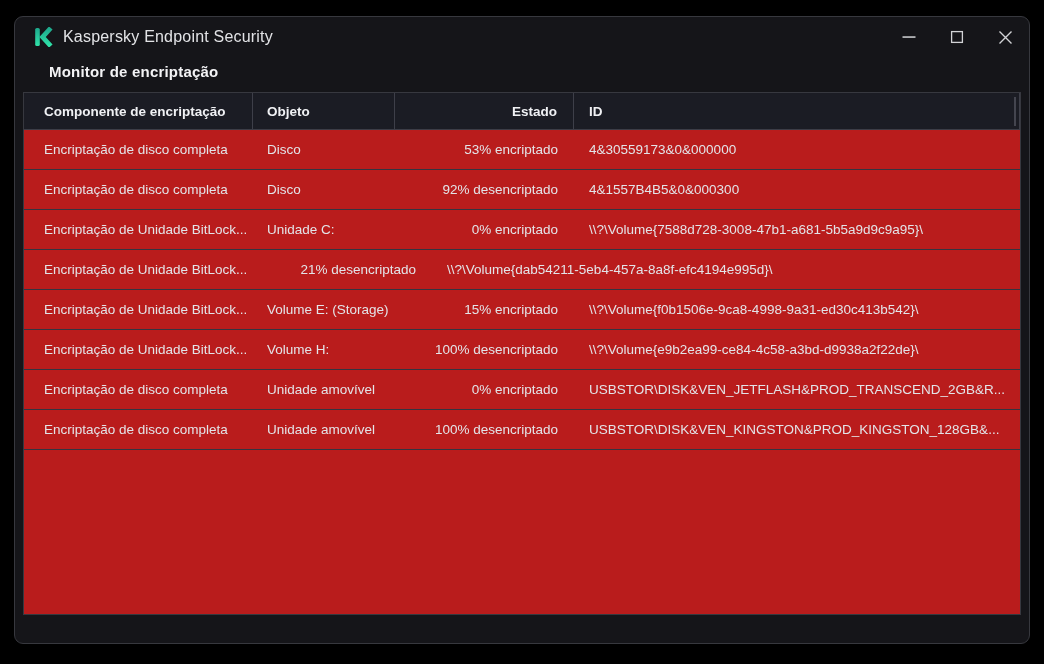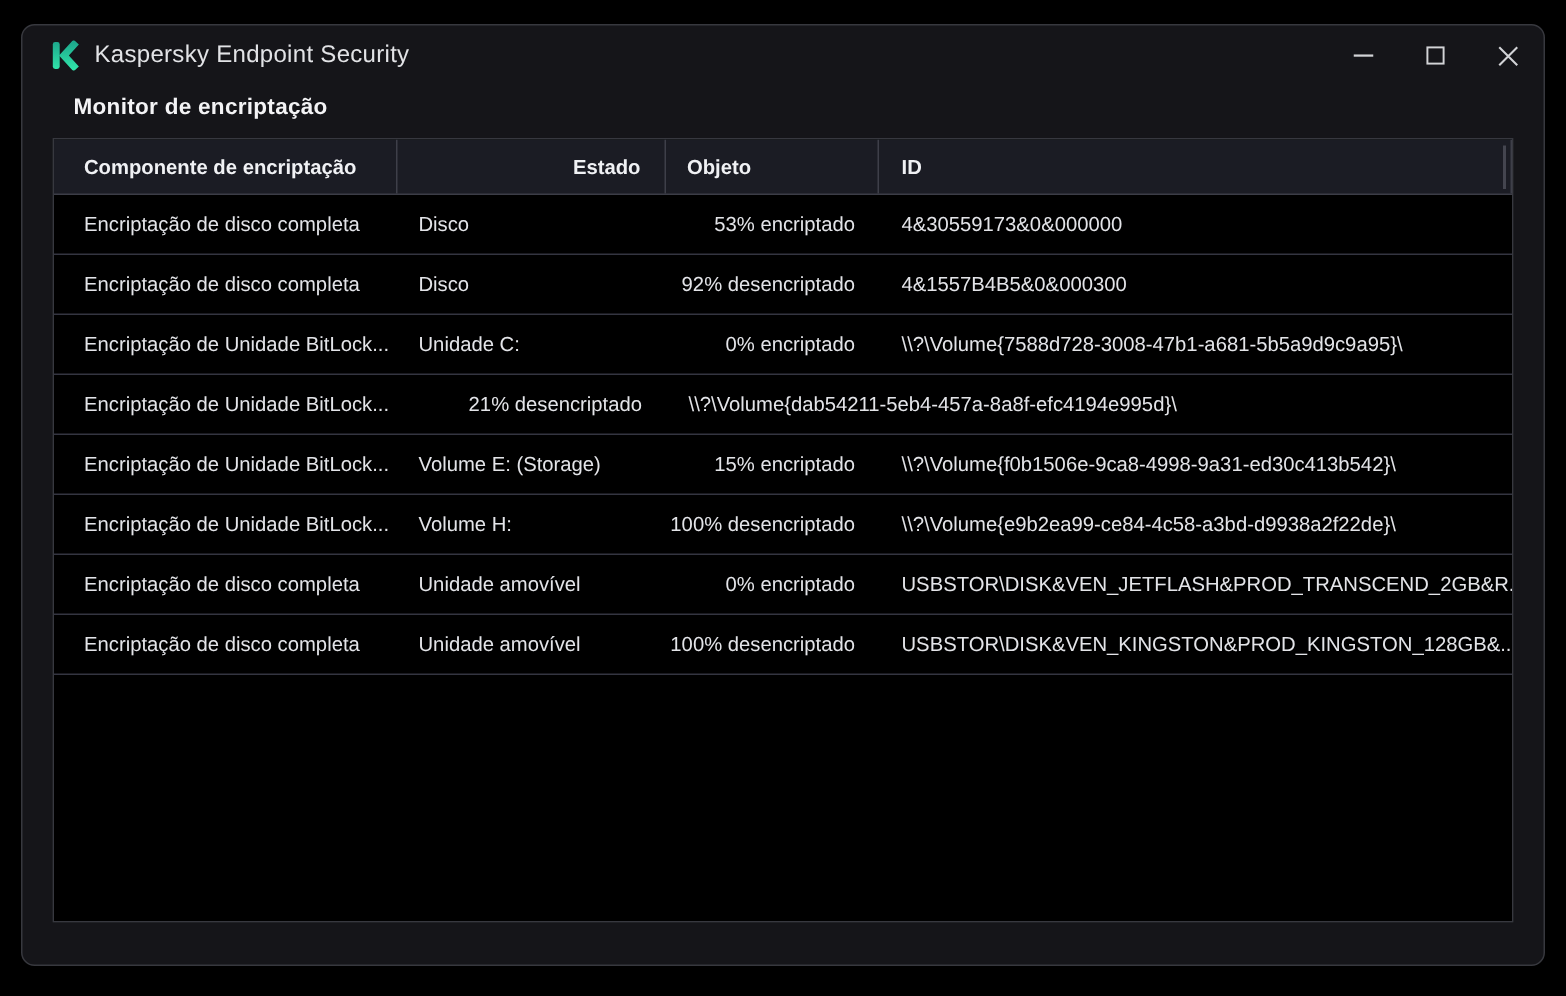--- a/index.html
+++ b/index.html
@@ -63,23 +63,23 @@
   .page-title {
     margin: 6px 0 12px 34px;
     font-size: 15px;
     font-weight: 700;
     color: #f3f3f5;
     letter-spacing: 0.2px;
   }
 
   
   .table {
-    margin: 0 20px;
+    margin: 0 8px;
     height: 523px;
-    background: #000000;
+    background: #b91c1c;
     border: 1px solid #37383f;
     overflow: hidden;
     position: relative;
   }
   .thead {
     position: relative;
     display: flex;
     height: 37px;
     background: #1b1c24;
     border-bottom: 1px solid #3c3d47;
@@ -162,22 +162,22 @@
           </svg>
         </button>
       </div>
     </div>
 
     <h1 class="page-title">Monitor de encriptação</h1>
 
     <div class="table">
       <div class="thead">
         <div class="th c1">Componente de encriptação</div>
+        <div class="th c2">Objeto</div>
         <div class="th c3">Estado</div>
-        <div class="th c2">Objeto</div>
         <div class="th c4">ID</div>
         <div class="scroll-hint"></div>
       </div>
 
       <div class="tbody">
 
           <div class="row">
             <div class="cell c1">Encriptação de disco completa</div>
             <div class="cell c2">Disco</div>
             <div class="cell c3">53% encriptado</div>

